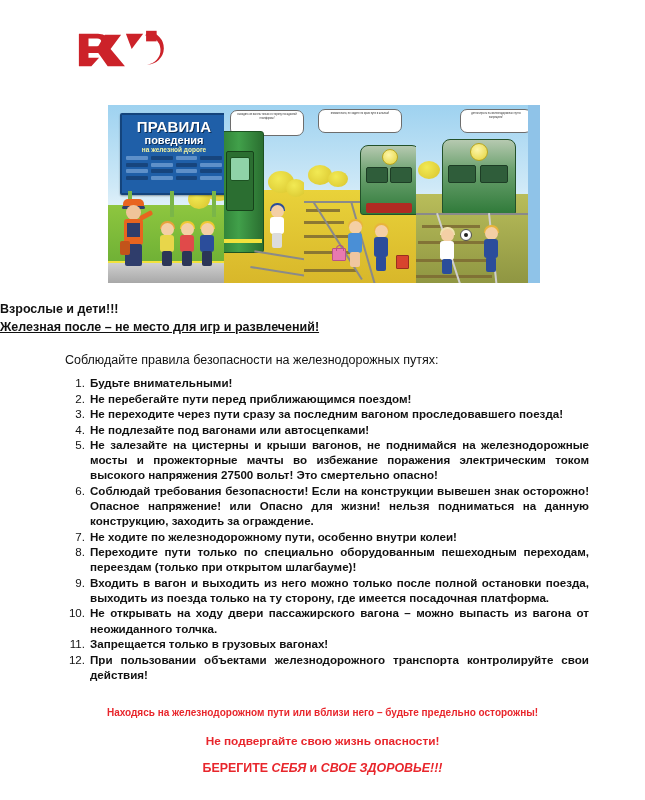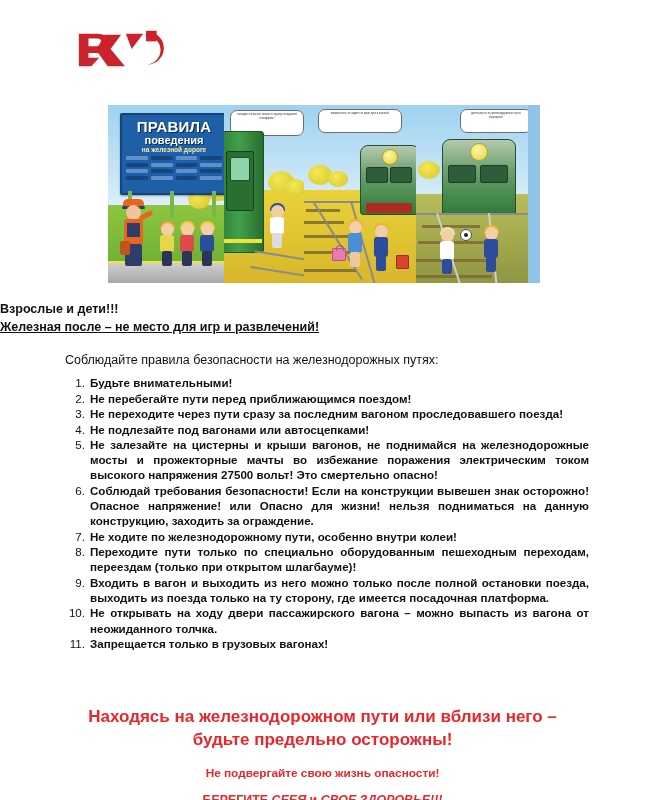--- a/index.html
+++ b/index.html
@@ -300,21 +300,21 @@
   
   .warning {
     position: absolute;
     left: 0;
     top: 706px;
     width: 645px;
     text-align: center;
     color: #e8262c;
   }
   .warn-1 {
-    font-size: 17px;
+    font-size: 10px;
     font-weight: bold;
     line-height: 1.35;
     padding: 0 58px;
   }
   .warn-2 {
     font-size: 11.8px;
     font-weight: bold;
     margin-top: 14px;
   }
   .warn-3 {
@@ -572,20 +572,24 @@
       <span class="rule-text">Входить в вагон и выходить из него можно только после полной остановки поезда, выходить из поезда  только на ту сторону,  где имеется посадочная платформа.</span>
     </div>
     <div class="rule j">
       <span class="rule-num">10.</span>
       <span class="rule-text">Не открывать на ходу двери пассажирского вагона – можно выпасть из вагона от неожиданного толчка.</span>
     </div>
     <div class="rule">
       <span class="rule-num">11.</span>
       <span class="rule-text">Запрещается только в грузовых вагонах!</span>
     </div>
+    <div class="rule j">
+      <span class="rule-num">12.</span>
+      <span class="rule-text">При пользовании объектами железнодорожного транспорта контролируйте свои действия!</span>
+    </div>
   </div>
 
   <div class="warning">
     <div class="warn-1">Находясь на железнодорожном пути или вблизи него – будьте предельно осторожны!</div>
     <div class="warn-2">Не подвергайте свою жизнь опасности!</div>
     <div class="warn-3">
       <span>БЕРЕГИТЕ </span><span class="ital">СЕБЯ</span><span> и </span><span class="ital">СВОЕ ЗДОРОВЬЕ!!!</span>
     </div>
   </div>
 

